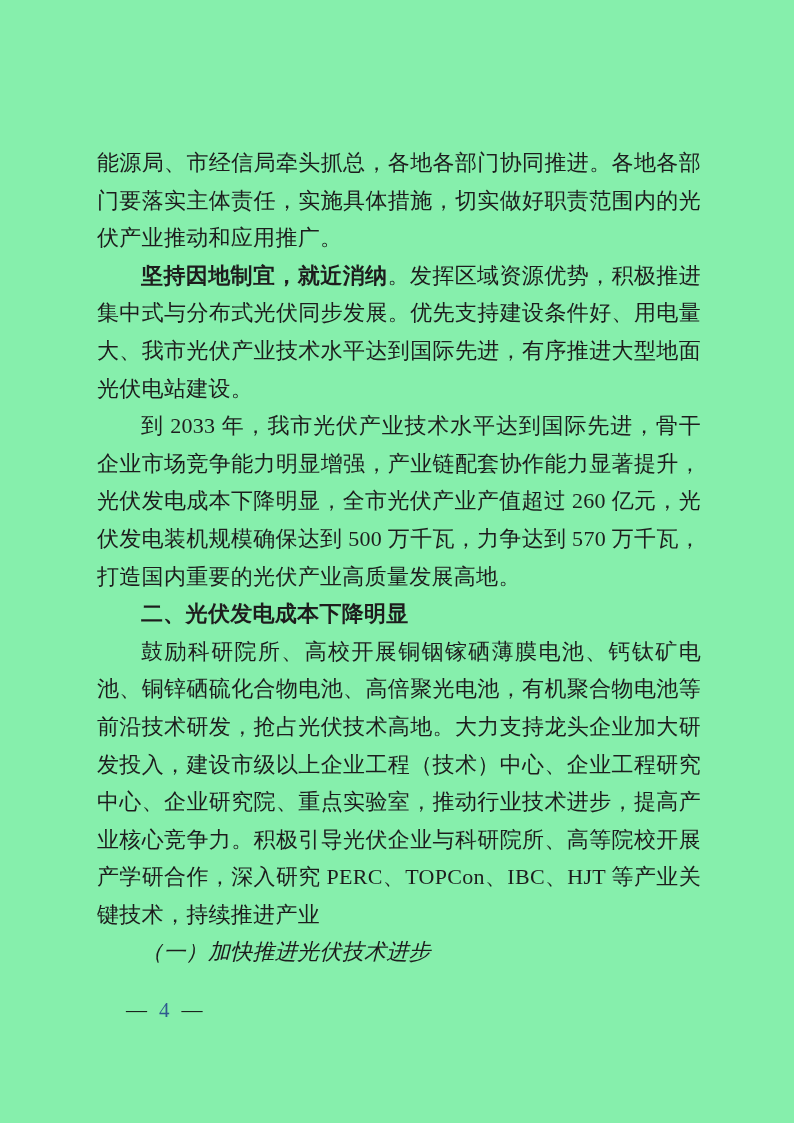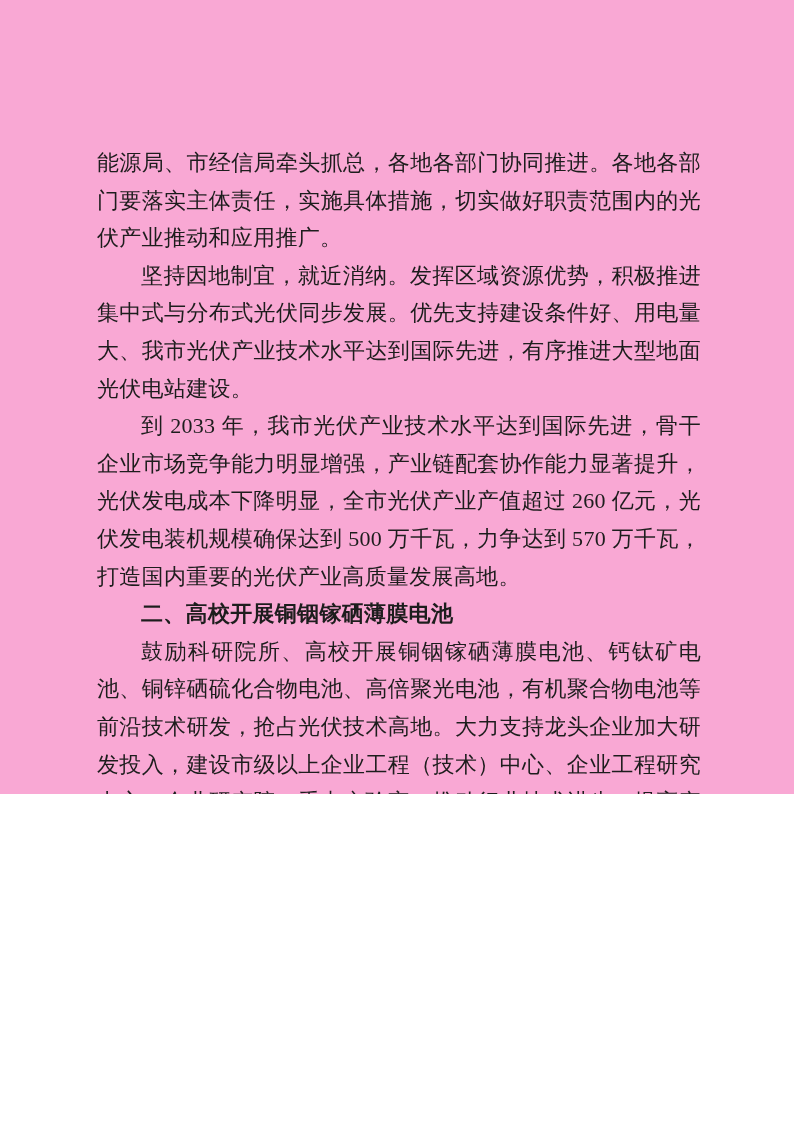--- a/index.html
+++ b/index.html
@@ -3,22 +3,22 @@
 <meta charset="utf-8">
 <style>
   html, body {
     margin: 0;
     padding: 0;
     background: #ffffff;
   }
   .page {
     position: relative;
     width: 794px;
-    height: 794px;
-    background: #f9a8d4;
+    height: 1123px;
+    background: #86efac;
     overflow: hidden;
     font-family: "Liberation Serif", "DejaVu Serif", serif;
     color: #1d1d1d;
   }
   .content {
     position: absolute;
     left: 97px;
     top: 144px;
     width: 604px;
   }
@@ -28,21 +28,21 @@
     line-height: 37.6px;
     text-align: justify;
     text-justify: inter-ideograph;
     letter-spacing: 0.3px;
   }
   .indent {
     text-indent: 2em;
   }
   .run-bold {
     font-family: "Liberation Sans", "DejaVu Sans", sans-serif;
-    font-weight: 400;
+    font-weight: 700;
   }
   .heading-kai {
     font-style: italic;
     letter-spacing: 1px;
   }
   .heading-bold {
     font-family: "Liberation Sans", "DejaVu Sans", sans-serif;
     font-weight: 700;
     font-style: normal;
     letter-spacing: 0.5px;
@@ -76,21 +76,21 @@
     <p class="indent">
       <span class="run-bold">坚持因地制宜，就近消纳</span><span>。发挥区域资源优势，积极推进集中式与分布式光伏同步发展。优先支持建设条件好、用电量大、我市光伏产业技术水平达到国际先进，有序推进大型地面光伏电站建设。</span>
     </p>
 
 
     <p class="indent">
       <span>到 2033 年，我市光伏产业技术水平达到国际先进，骨干企业市场竞争能力明显增强，产业链配套协作能力显著提升，光伏发电成本下降明显，全市光伏产业产值超过 260 亿元，光伏发电装机规模确保达到 500 万千瓦，力争达到 570 万千瓦，打造国内重要的光伏产业高质量发展高地。</span>
     </p>
 
     <p class="indent heading-bold">
-      <span>二、高校开展铜铟镓硒薄膜电池</span>
+      <span>二、光伏发电成本下降明显</span>
     </p>
 
     <p class="indent">
       <span>鼓励科研院所、高校开展铜铟镓硒薄膜电池、钙钛矿电池、铜锌硒硫化合物电池、高倍聚光电池，有机聚合物电池等前沿技术研发，抢占光伏技术高地。大力支持龙头企业加大研发投入，建设市级以上企业工程（技术）中心、企业工程研究中心、企业研究院、重点实验室，推动行业技术进步，提高产业核心竞争力。积极引导光伏企业与科研院所、高等院校开展产学研合作，深入研究 PERC、TOPCon、IBC、HJT 等产业关键技术，持续推进产业</span>
     </p>
 
     <p class="indent heading-kai">
       <span>（一）加快推进光伏技术进步</span>
     </p>
 

